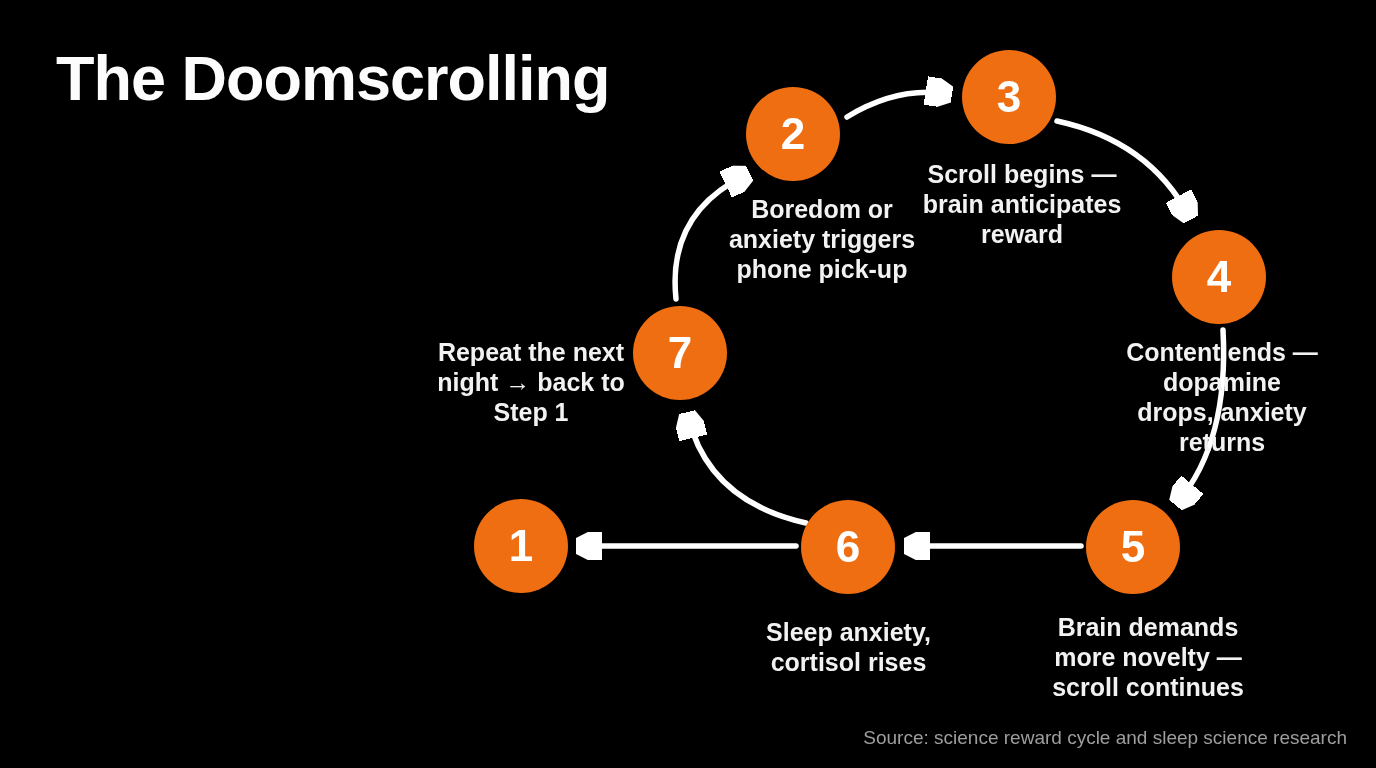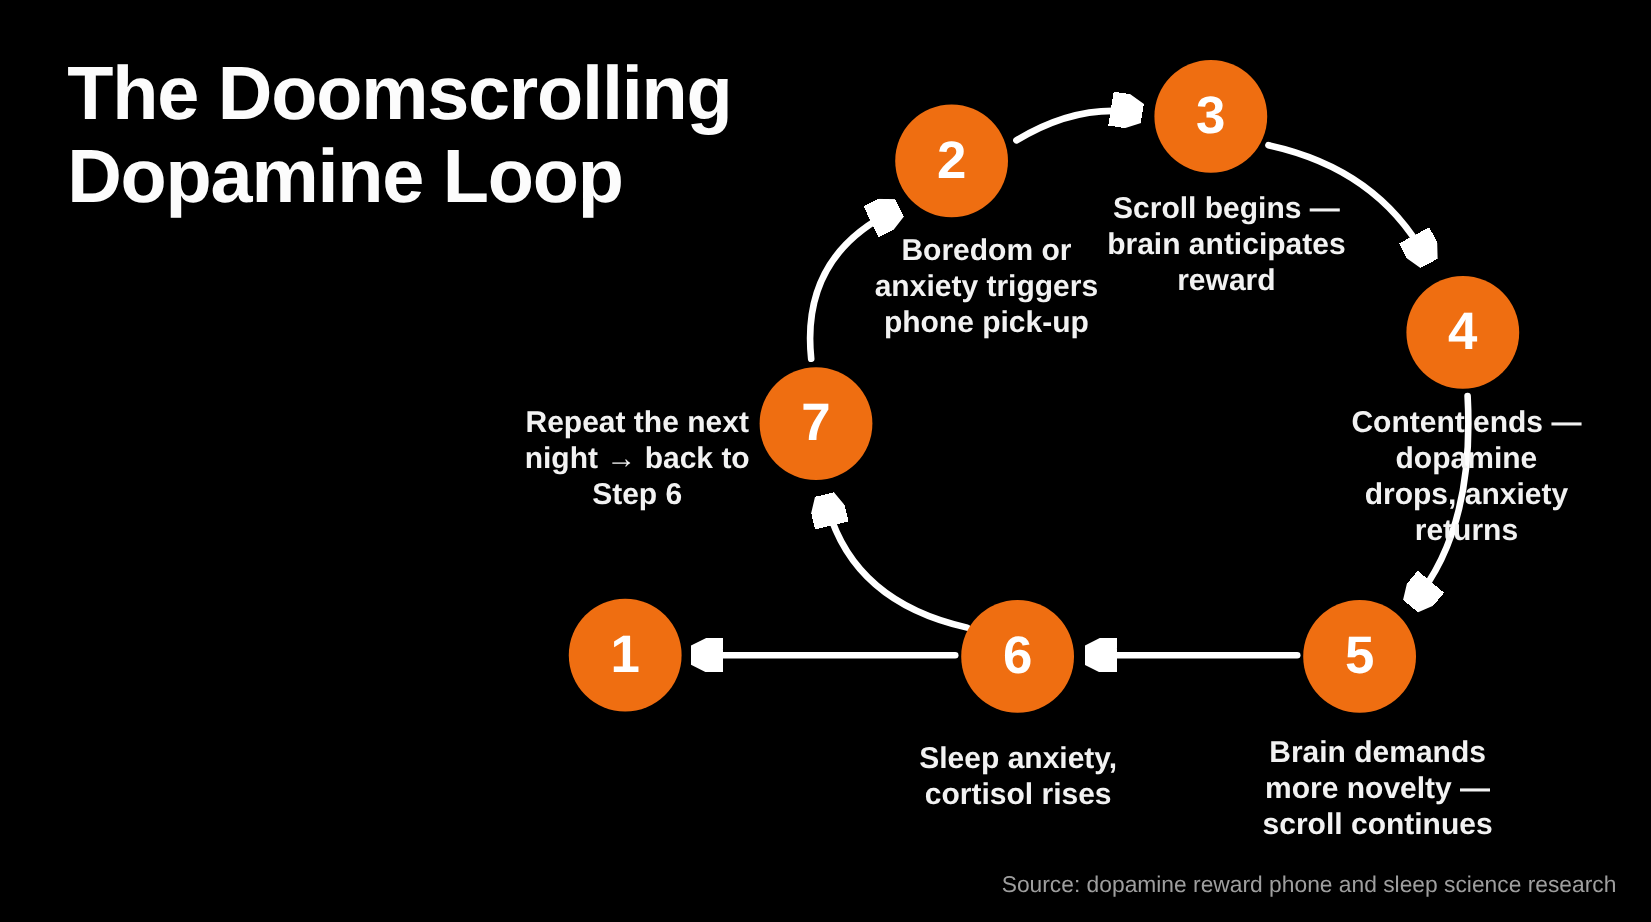--- a/index.html
+++ b/index.html
@@ -74,21 +74,20 @@
     <path d="M 847 117 Q 898 86 948 94" marker-end="url(#ah)"></path>
     <path d="M 1057 121 Q 1149 141 1189 216" marker-end="url(#ah)"></path>
     <path d="M 1223 330 Q 1229 441 1178 502" marker-end="url(#ah)"></path>
     <path d="M 1081 546 L 908 546" marker-end="url(#ah)"></path>
     <path d="M 796 546 L 580 546" marker-end="url(#ah)"></path>
     <path d="M 806 523 Q 708 501 688 416" marker-end="url(#ah)"></path>
   </svg>
 
   <h1 class="title">
     <span>The Doomscrolling</span>
-    <span>Dopamine Loop</span>
   </h1>
 
   <div class="node n1">
     <span class="num">1</span>
   </div>
   <div class="node n2">
     <span class="num">2</span>
   </div>
   <div class="node n3">
     <span class="num">3</span>
@@ -104,17 +103,17 @@
   </div>
   <div class="node n7">
     <span class="num">7</span>
   </div>
 
   <div class="label l2">Boredom or anxiety triggers phone pick-up</div>
   <div class="label l3">Scroll begins — brain anticipates reward</div>
   <div class="label l4">Content ends — dopamine drops, anxiety returns</div>
   <div class="label l5">Brain demands more novelty — scroll continues</div>
   <div class="label l6">Sleep anxiety, cortisol rises</div>
-  <div class="label l7">Repeat the next night → back to Step 6</div>
+  <div class="label l7">Repeat the next night → back to Step 1</div>
 
-  <div class="source">Source: dopamine reward phone and sleep science research</div>
+  <div class="source">Source: science reward cycle and sleep science research</div>
 
 </div>
 
 </body></html>

